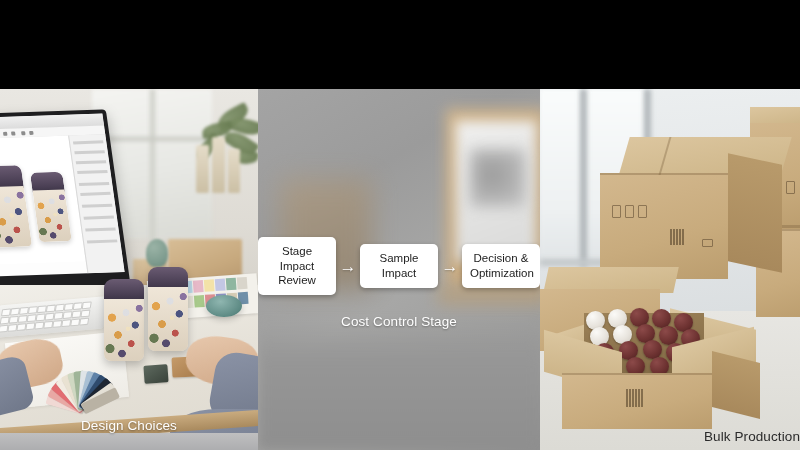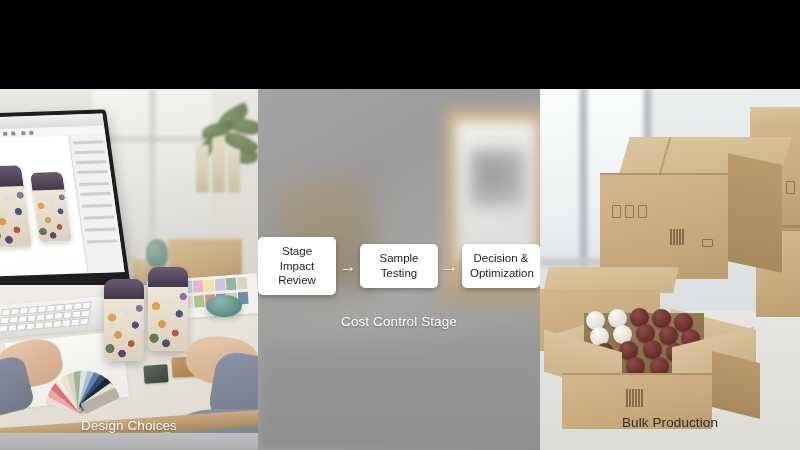--- a/index.html
+++ b/index.html
@@ -598,21 +598,21 @@
         <div class="c-rail"></div>
         <div class="c-floor"></div>
       </div>
 
       <div class="flow">
 
         <div class="flow-box">Stage Impact
 Review</div>
         <span class="flow-arrow">→</span>
         <div class="flow-box">Sample
-Testing</div>
+Impact</div>
         <span class="flow-arrow">→</span>
         <div class="flow-box">Decision &amp;
 Optimization</div>
 
       </div>
 
       <div class="caption caption-light" style="top:225px;">Cost Control Stage</div>
     </div>
 
     <div class="panel" id="panel-right">
@@ -687,17 +687,17 @@
         <div class="box-seam" style="left:22px;top:284px;width:150px;height:2px;"></div>
         <div class="bx-bars" style="left:86px;top:300px;">
           <div class="bx-bar" style="height:18px;"></div>
             <div class="bx-bar" style="height:18px;"></div>
           <div class="bx-bar" style="height:18px;"></div>
             <div class="bx-bar" style="height:18px;"></div>
           <div class="bx-bar" style="height:18px;"></div>
             <div class="bx-bar" style="height:18px;"></div>
         </div>
       </div>
-      <div class="caption caption-dark" style="top:326px;">Bulk Production</div>
+      <div class="caption caption-dark" style="top:340px;text-align:right;">Bulk Production</div>
     </div>
 
   </div>
 </div>
 
 </body></html>

